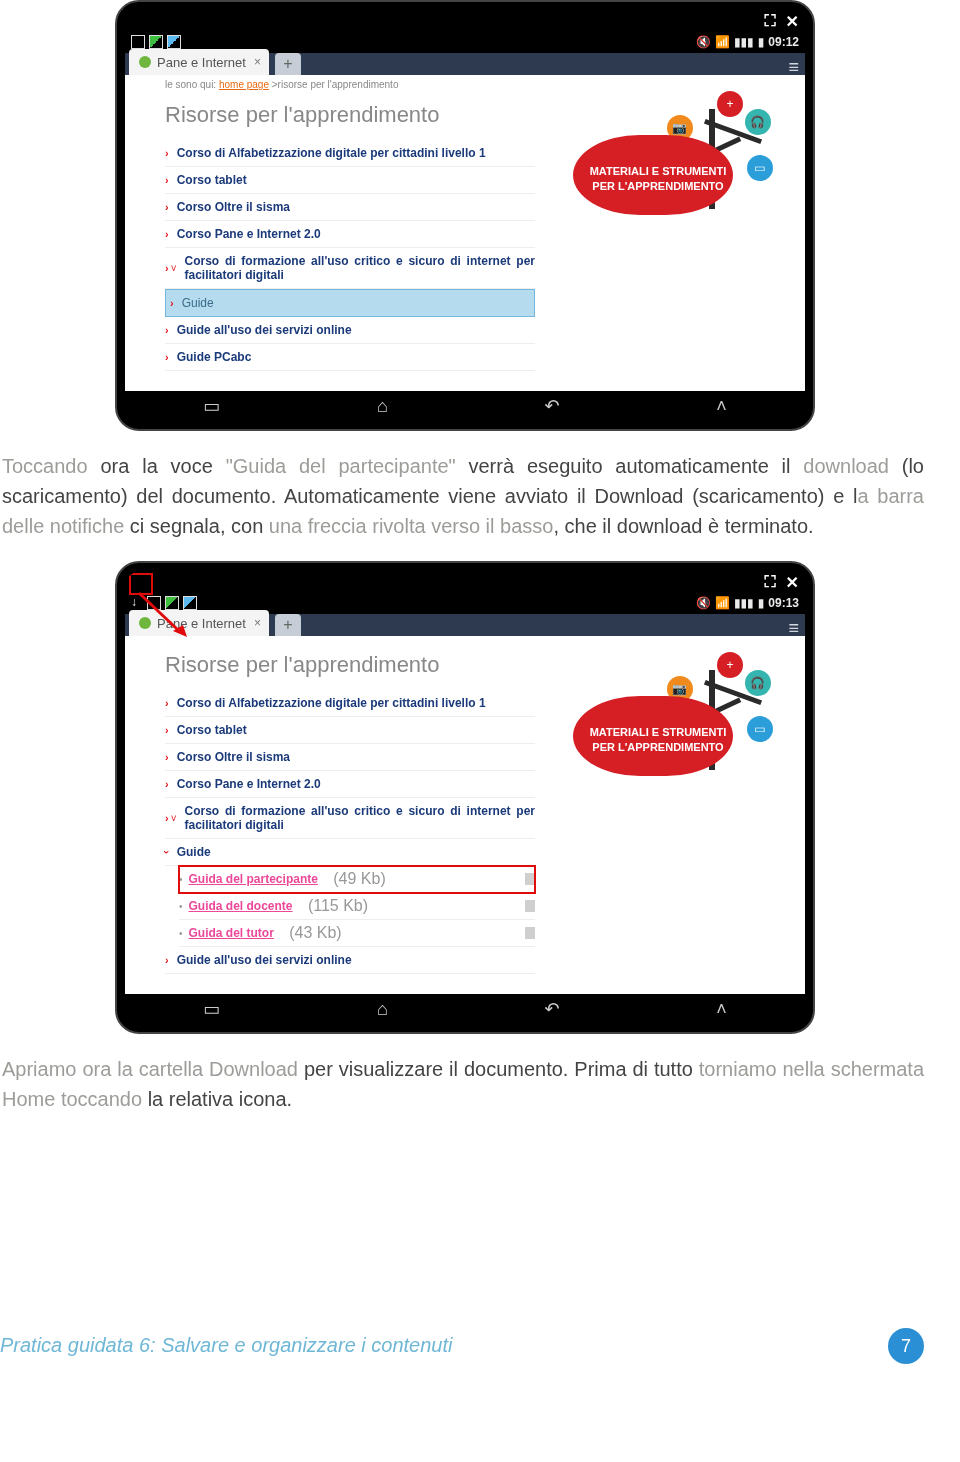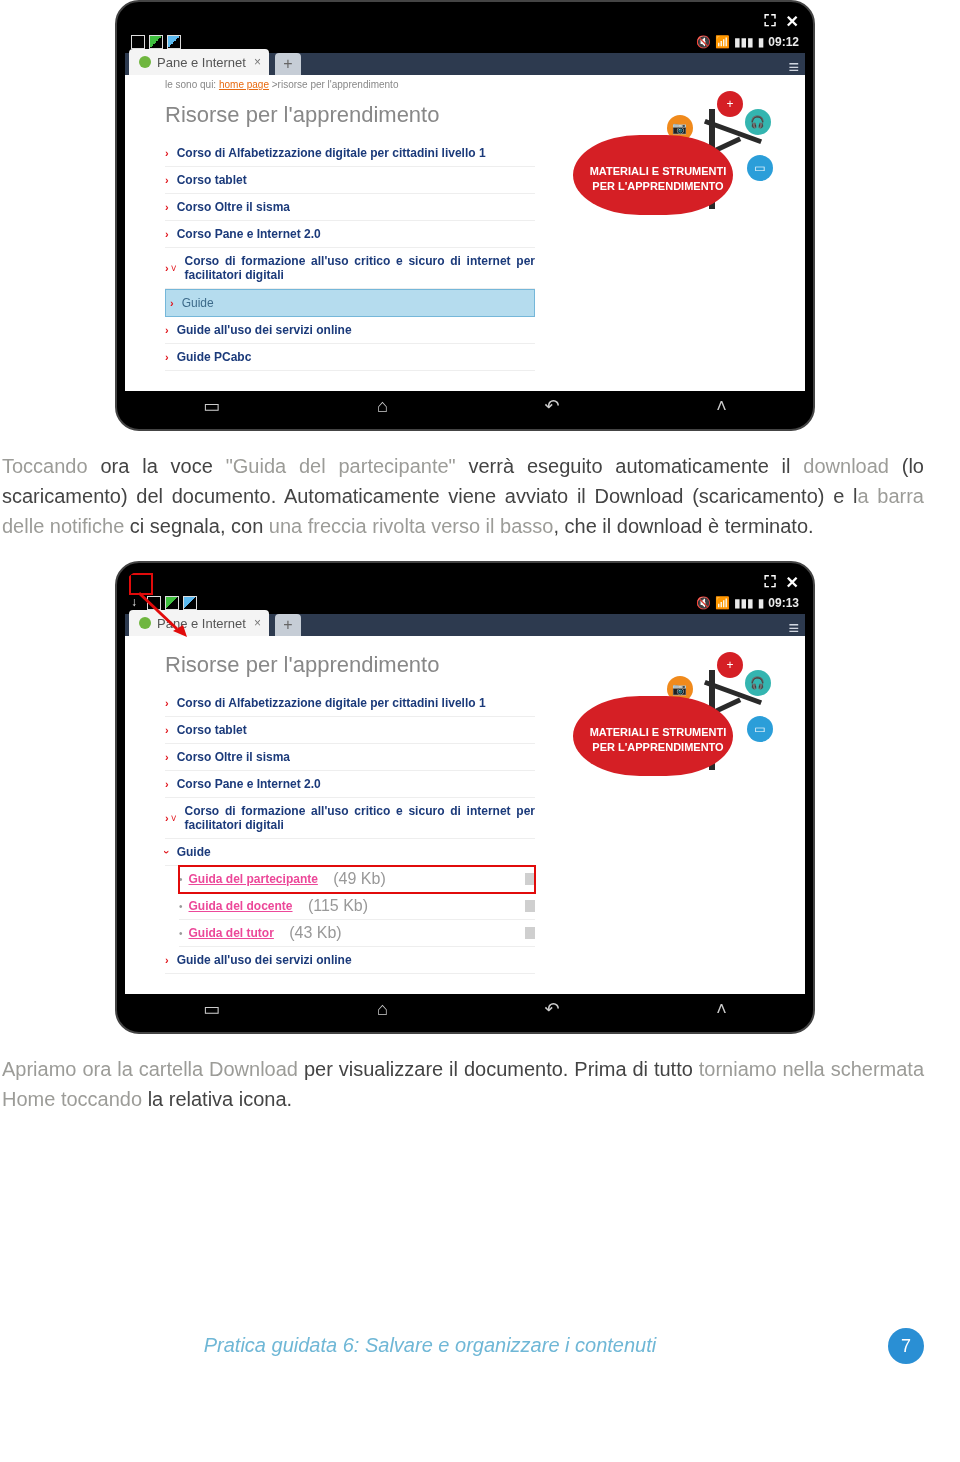--- a/index.html
+++ b/index.html
@@ -4,21 +4,21 @@
 <style>
   * { box-sizing: border-box; margin: 0; padding: 0; }
   body { font-family: Arial, sans-serif; background: #fff; color: #333; width: 960px; margin: 0 auto; }
   .page { padding: 0 30px 40px 0; }
 
   
   .para { font-size: 20px; line-height: 1.5; color: #444; margin: 20px 6px 20px 2px; text-align: justify; }
   .para .hl { color: #9c9c98; }
 
   
-  .footer { position: relative; margin-top: 220px; text-align: center; padding-right: 70px; }
+  .footer { position: relative; margin-top: 220px; text-align: left; padding-right: 70px; }
   .footer-text { font-style: italic; color: #6fb7d6; font-size: 20px; }
   .page-badge { position: absolute; right: 6px; top: -6px; width: 36px; height: 36px; border-radius: 50%; background: #2a8fd4; color: #fff; display: flex; align-items: center; justify-content: center; font-size: 18px; }
 
   
   .tablet { width: 700px; margin: 0 auto 18px auto; background: #000; border-radius: 24px; padding: 8px; border: 2px solid #444; }
   .tablet-inner { background: #000; border-radius: 16px; overflow: hidden; position: relative; }
 
   
   .winctrl { display: flex; justify-content: flex-end; gap: 10px; padding: 2px 6px 0 0; color: #fff; font-size: 16px; font-weight: bold; }
 

